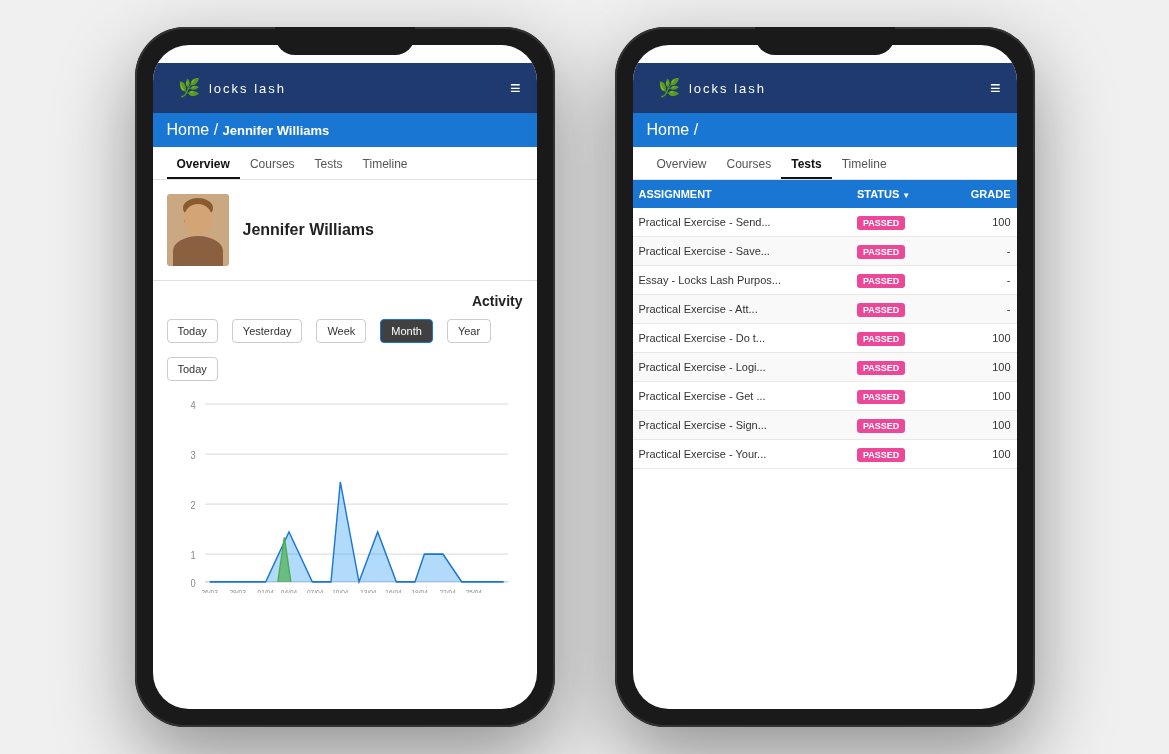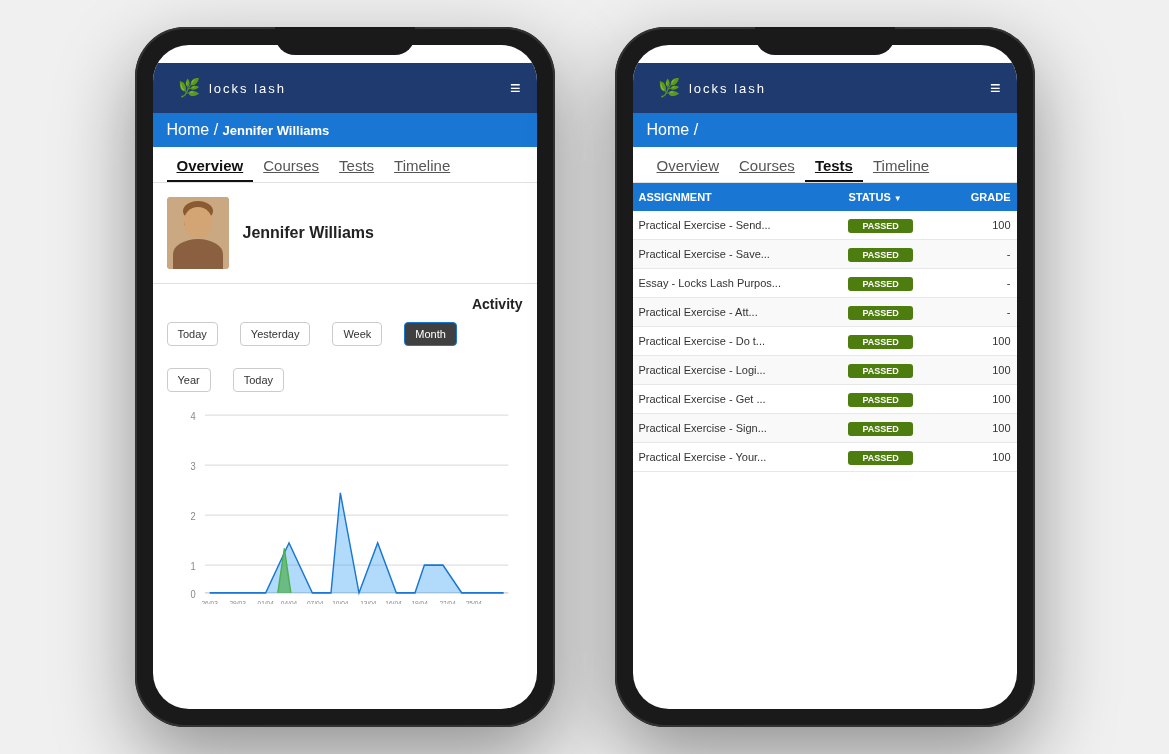--- a/index.html
+++ b/index.html
@@ -98,26 +98,25 @@
     
     .tabs {
       display: flex;
       padding: 0 14px;
       border-bottom: 1px solid #e0e0e0;
       flex-shrink: 0;
       background: #fff;
     }
     .tab {
       padding: 10px 10px 8px;
-      font-size: 15px;
+      font-size: 12px;
       color: #555;
       cursor: pointer;
       position: relative;
       white-space: nowrap;
-      text-decoration: underline;
     }
     .tab.active {
       color: #111;
       font-weight: 600;
     }
     .tab.active::after {
       content: '';
       position: absolute;
       bottom: 0;
       left: 0;
@@ -189,21 +188,21 @@
     }
     .activity-title {
       font-size: 14px;
       font-weight: 600;
       color: #222;
       margin-bottom: 10px;
       text-align: right;
     }
     .activity-buttons {
       display: flex;
-      gap: 22px;
+      gap: 14px;
       margin-bottom: 12px;
       flex-wrap: wrap;
     }
     .act-btn {
       padding: 5px 10px;
       border: 1px solid #ccc;
       border-radius: 4px;
       font-size: 11px;
       color: #333;
       cursor: pointer;
@@ -259,23 +258,23 @@
     }
     .tests-table tbody td {
       padding: 8px 6px;
       color: #333;
       font-size: 11px;
     }
     .tests-table tbody td:last-child {
       text-align: right;
     }
     .passed-badge {
-      background: #4d7c0f;
-      color: #fff;
-      padding: 2px 14px;
+      background: #ec4899;
+      color: #fff;
+      padding: 2px 6px;
       border-radius: 3px;
       font-size: 9px;
       font-weight: 700;
     }
     .filter-arrow {
       font-size: 8px;
     }
 
     .scroll-area {
       overflow-y: auto;

